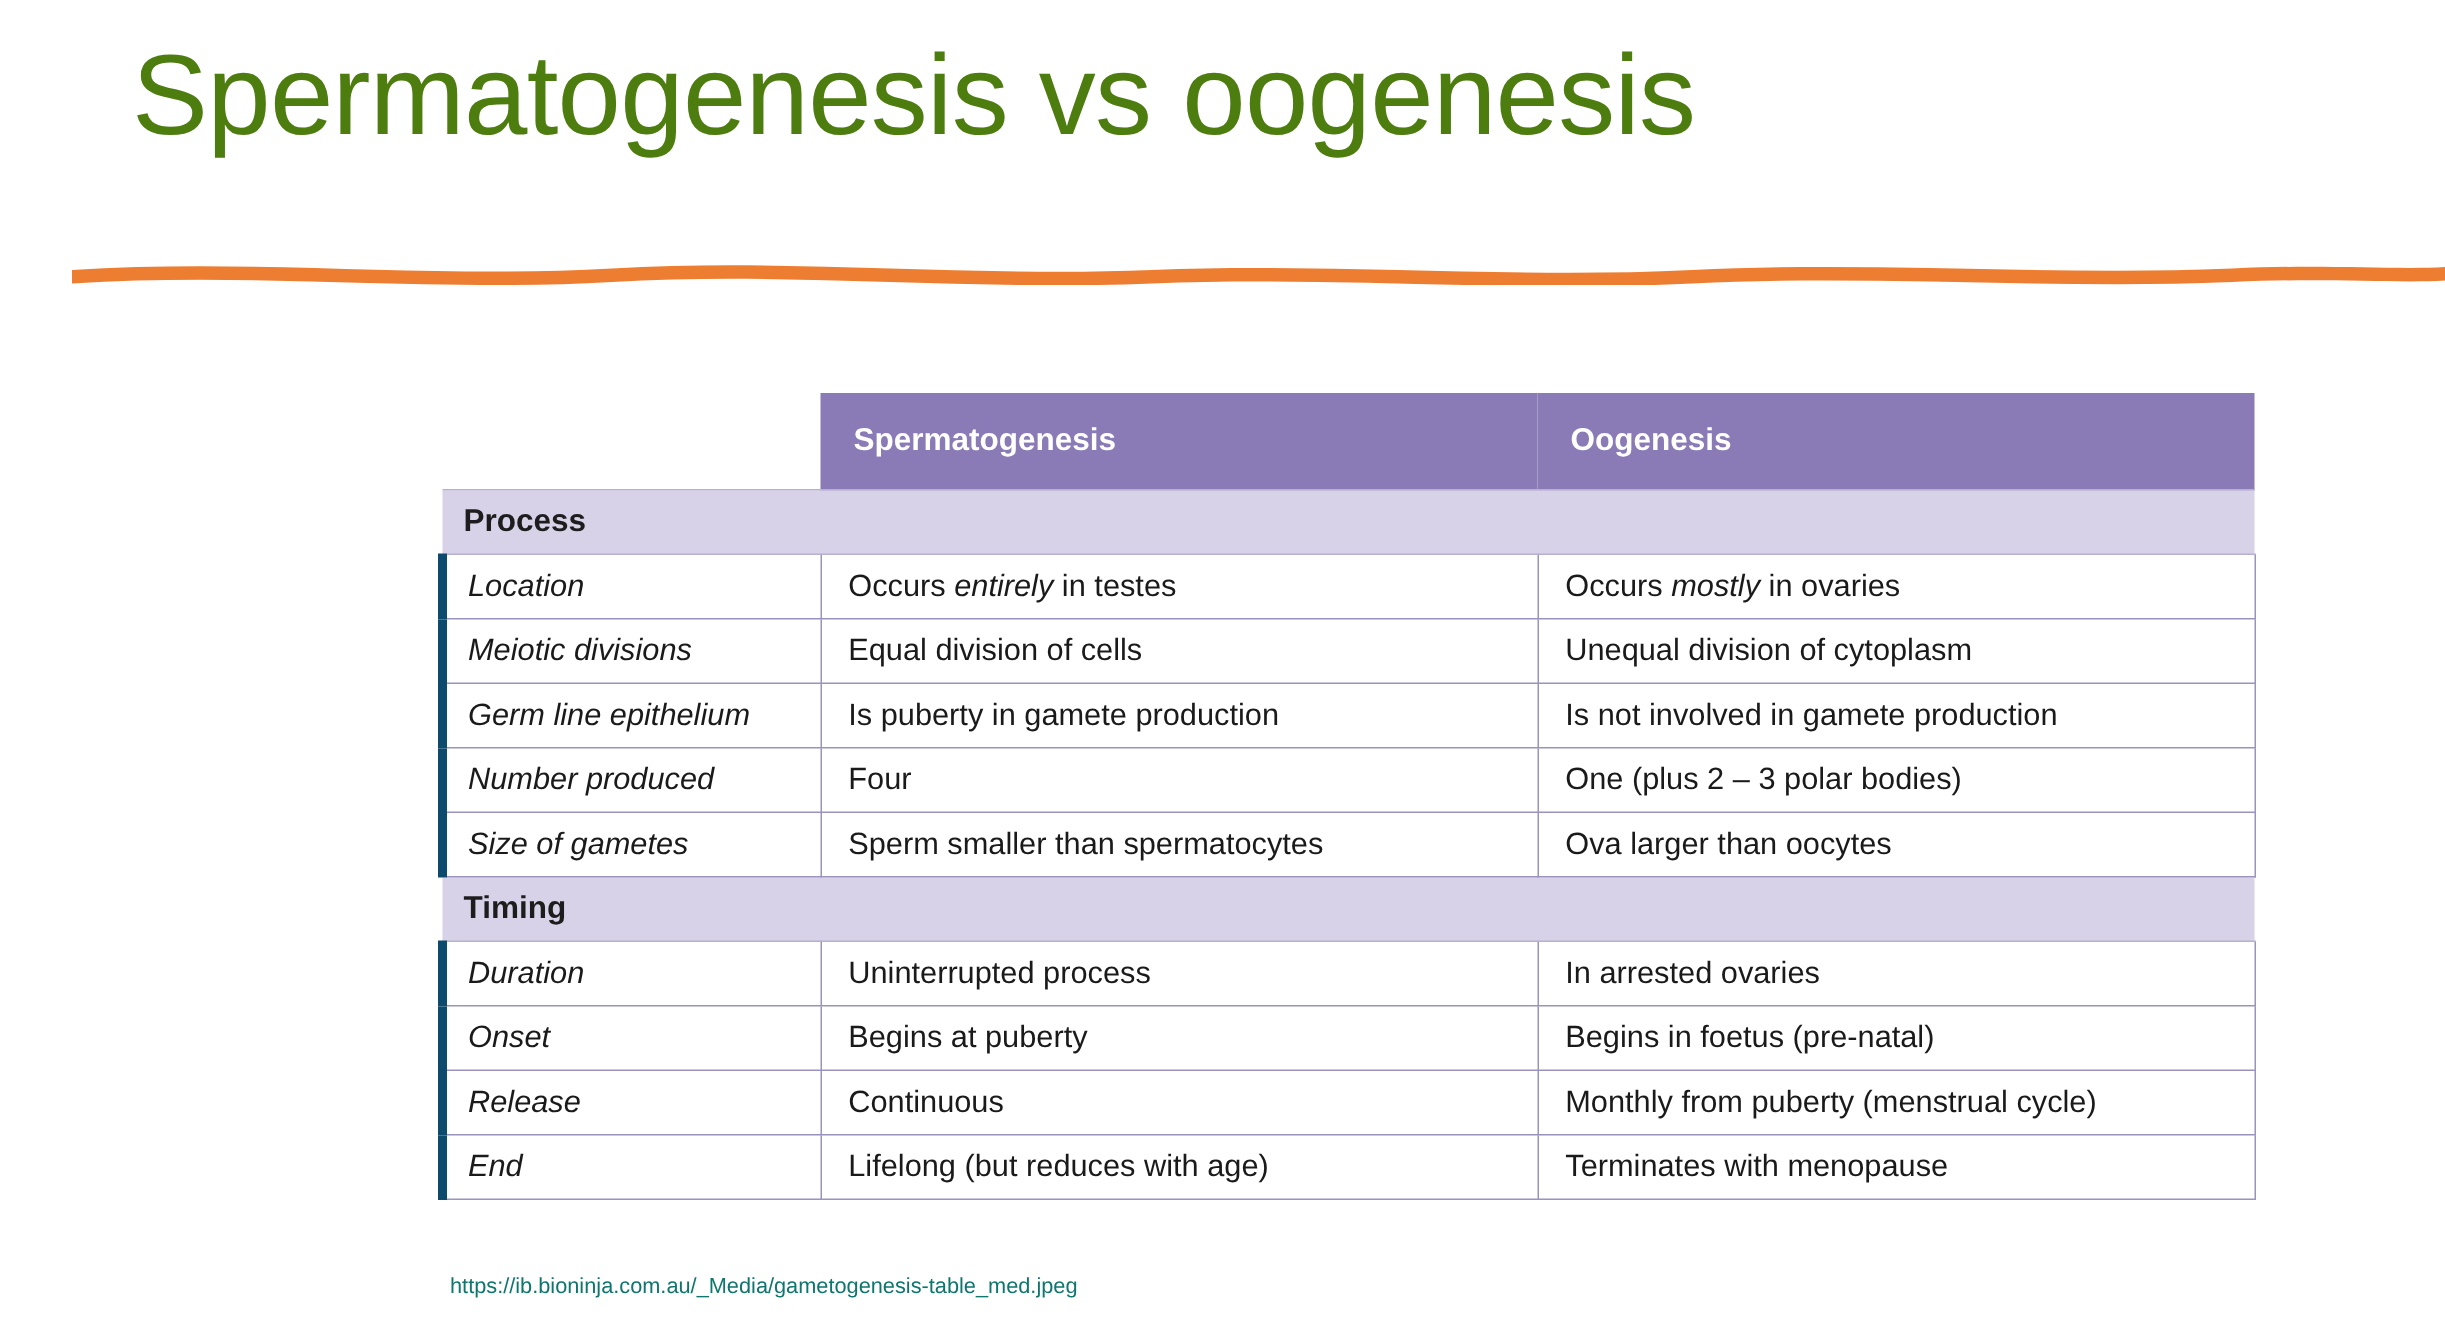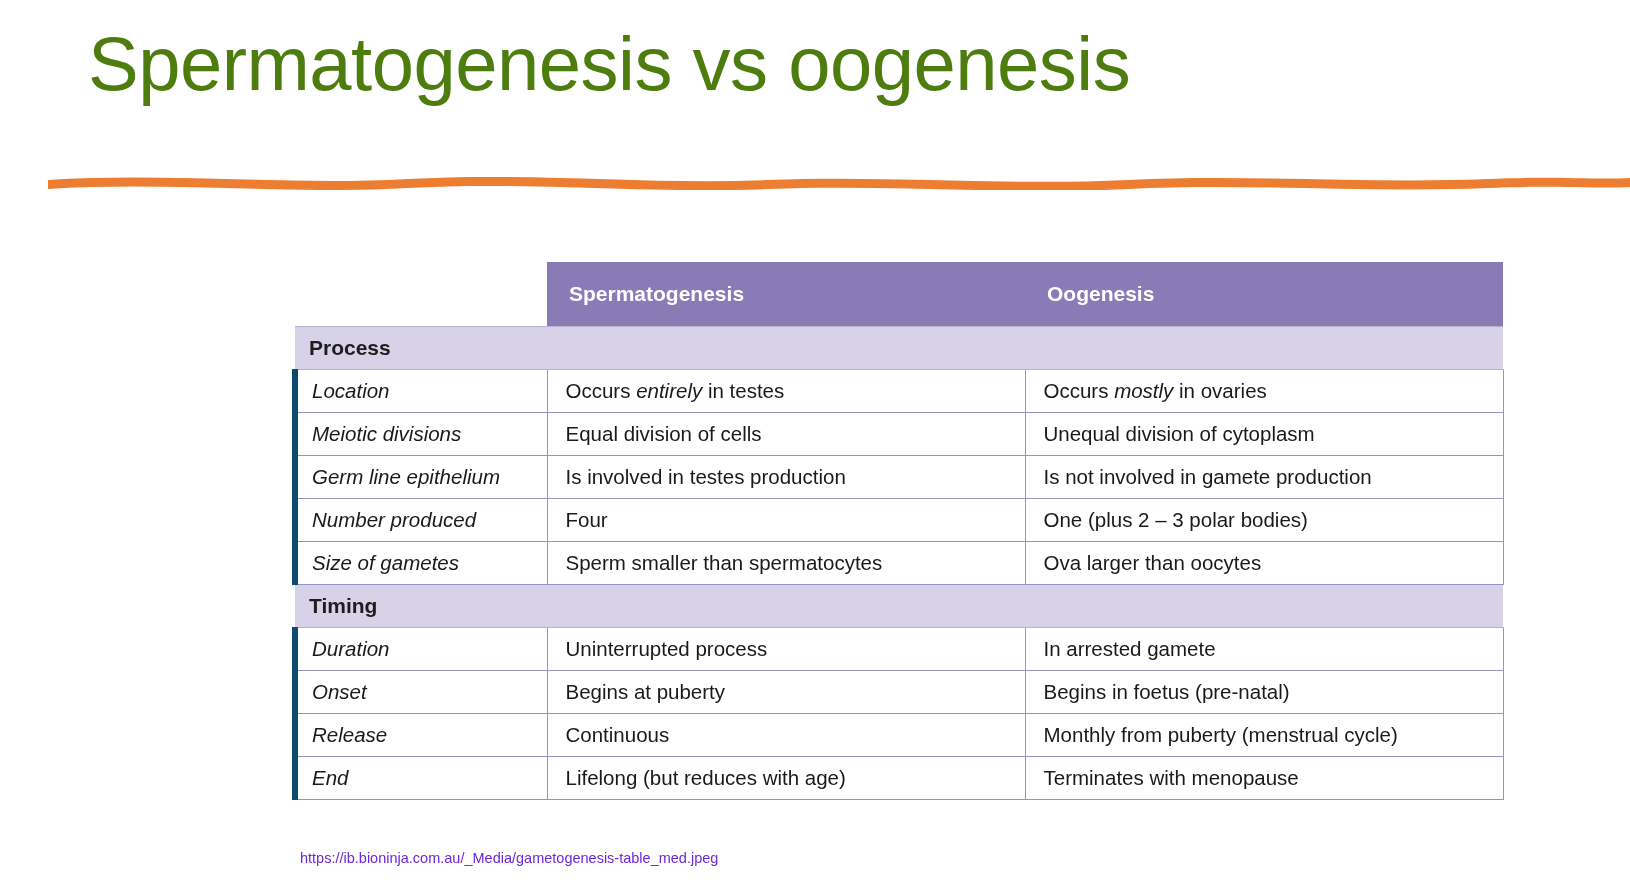--- a/index.html
+++ b/index.html
@@ -96,21 +96,21 @@
   tr.data-row td.val {
     padding-left: 18px;
   }
   tr.data-row td.val em {
   }
   .source {
     position: absolute;
     left: 300px;
     top: 850px;
     font-size: 14.5px;
-    color: #6d28d9;
+    color: #0f766e;
     font-family: "Liberation Sans", sans-serif;
   }
 </style>
 </head>
 <body>
 
 <div class="slide">
 
   <div class="slide-title">Spermatogenesis vs oogenesis</div>
 
@@ -143,21 +143,21 @@
         </tr>
 
         <tr class="data-row">
           <td class="label">Meiotic divisions</td>
           <td class="val">Equal division of cells</td>
           <td class="val">Unequal division of cytoplasm</td>
         </tr>
 
         <tr class="data-row">
           <td class="label">Germ line epithelium</td>
-          <td class="val">Is involved in testes production</td>
+          <td class="val">Is puberty in gamete production</td>
           <td class="val">Is not involved in gamete production</td>
         </tr>
 
 
         <tr class="data-row">
           <td class="label">Number produced</td>
           <td class="val">Four</td>
           <td class="val">One (plus 2 – 3 polar bodies)</td>
         </tr>
 
@@ -167,21 +167,21 @@
           <td class="val">Ova larger than oocytes</td>
         </tr>
 
         <tr class="section-row">
           <td colspan="3">Timing</td>
         </tr>
 
         <tr class="data-row">
           <td class="label">Duration</td>
           <td class="val">Uninterrupted process</td>
-          <td class="val">In arrested gamete</td>
+          <td class="val">In arrested ovaries</td>
         </tr>
 
         <tr class="data-row">
           <td class="label">Onset</td>
           <td class="val">Begins at puberty</td>
           <td class="val">Begins in foetus (pre-natal)</td>
         </tr>
 
         <tr class="data-row">
           <td class="label">Release</td>

